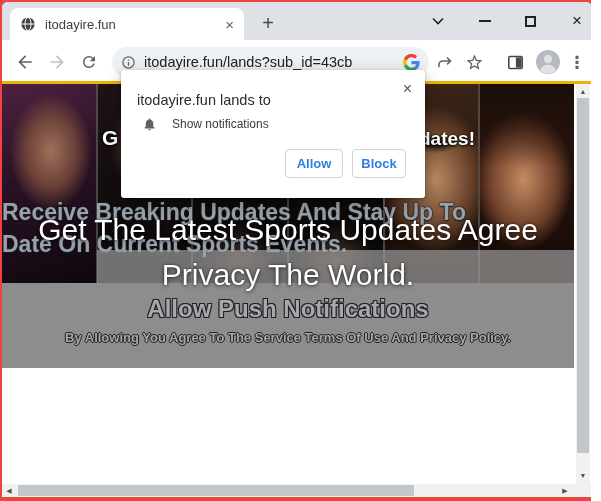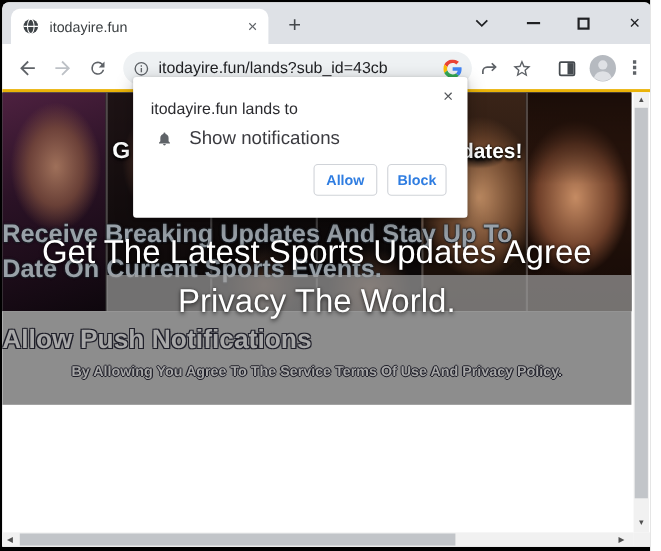--- a/index.html
+++ b/index.html
@@ -1,19 +1,19 @@
 <!DOCTYPE html>
 <html><head>
 <meta charset="utf-8">
 <style>
   * { margin:0; padding:0; box-sizing:border-box; }
   html,body { width:601px; height:501px; }
   body { font-family:"Liberation Sans","DejaVu Sans",sans-serif; }
 
-  .screen { position:relative; width:591px; height:501px; background:#000000; overflow:hidden; }
+  .screen { position:relative; width:591px; height:501px; background:#ef4444; overflow:hidden; }
   .window { position:absolute; left:2px; top:2px; width:590px; height:495px; background:#fff;
             border-radius:6px 6px 0 0; overflow:hidden; }
 
   
   .tabstrip { position:absolute; left:0; top:0; right:0; height:38px; background:#dee1e6; }
   .tab { position:absolute; left:8px; top:6px; width:234px; height:32px; background:#fff;
          border-radius:8px 8px 0 0; display:flex; align-items:center; padding:0 10px; }
   .tab-title { margin-left:9px; font-size:13px; color:#3c4043; flex:1; white-space:nowrap; overflow:hidden; }
   .tab-close { font-size:15px; color:#5f6368; line-height:1; cursor:default; }
   .newtab { position:absolute; left:252px; top:7px; width:28px; height:28px; display:flex;
@@ -73,21 +73,21 @@
               text-shadow:0 0 2px #1e242b, 0 0 2px #1e242b, 0 1px 1px #14181d; }
   .strip { position:absolute; left:95px; right:18px; top:166px; height:33px;
            background:rgba(158,158,158,0.7); z-index:2; }
   .headline { position:absolute; left:0; width:572px; top:123px; text-align:center; z-index:4;
               font-size:30px; color:#ffffff; line-height:45px;
               text-shadow:0 1px 4px rgba(0,0,0,0.6), 0 0 2px rgba(0,0,0,0.45); }
 
   .band { position:absolute; left:0; top:199px; width:572px; height:85px; background:#8d8d8d; overflow:hidden; }
   .watermark { position:absolute; left:5px; top:-3px; font-size:47px; color:#767676;
                letter-spacing:-1px; white-space:nowrap; }
-  .push-title { position:absolute; left:0; width:100%; top:12px; 
+  .push-title { position:absolute; left:0; width:100%; top:12px; text-align:center;
                 font-size:24px; font-weight:700; color:#a8a8a8;
                 text-shadow:-1px -1px 0 #20202a, 1px -1px 0 #20202a, -1px 1px 0 #20202a, 1px 1px 0 #20202a; }
   .push-terms { position:absolute; left:0; width:100%; top:47px; text-align:center;
                 font-size:13px; font-weight:700; color:#a8a8a8;
                 text-shadow:-1px 0 0 #20202a, 1px 0 0 #20202a, 0 -1px 0 #20202a, 0 1px 0 #20202a; }
 
   
   .v-scroll { position:absolute; left:574px; top:0; width:14px; height:400px; background:#f1f1f1; }
   .v-arrow { position:absolute; left:0; width:14px; height:14px; display:flex; align-items:center;
              justify-content:center; font-size:7px; color:#505050; }
@@ -100,21 +100,21 @@
   .h-thumb { position:absolute; left:16px; top:1px; width:396px; height:11px; background:#c2c5c9; }
   .sb-corner { position:absolute; left:574px; top:400px; width:16px; height:13px; background:#f1f1f1; }
 
   
   .perm-dialog { position:absolute; left:119px; top:68px; width:304px; height:128px; background:#fff;
                  border-radius:3px; z-index:50;
                  box-shadow:0 1px 3px rgba(0,0,0,0.22), 0 5px 16px rgba(0,0,0,0.28); }
   .dlg-close { position:absolute; right:13px; top:11px; font-size:16px; color:#55585c; line-height:1; }
   .dlg-origin { position:absolute; left:16px; top:22px; font-size:14.5px; color:#2b2b2f; }
   .dlg-row { position:absolute; left:21px; top:46px; display:flex; align-items:center; gap:15px; }
-  .dlg-perm { font-size:17px; color:#3b3b40; }
+  .dlg-perm { font-size:12px; color:#3b3b40; }
   .dlg-buttons { position:absolute; right:19px; top:79px; display:flex; gap:9px; }
   .dlg-btn { height:29px; border:1px solid #d0d3d8; border-radius:4px; background:#fff; color:#2f7de1;
              font-size:13px; font-weight:600; display:flex; align-items:center; justify-content:center; }
   .btn-allow { width:58px; } .btn-block { width:54px; }
 </style>
 </head>
 <body>
 
 <div class="screen">
   <div class="window">

